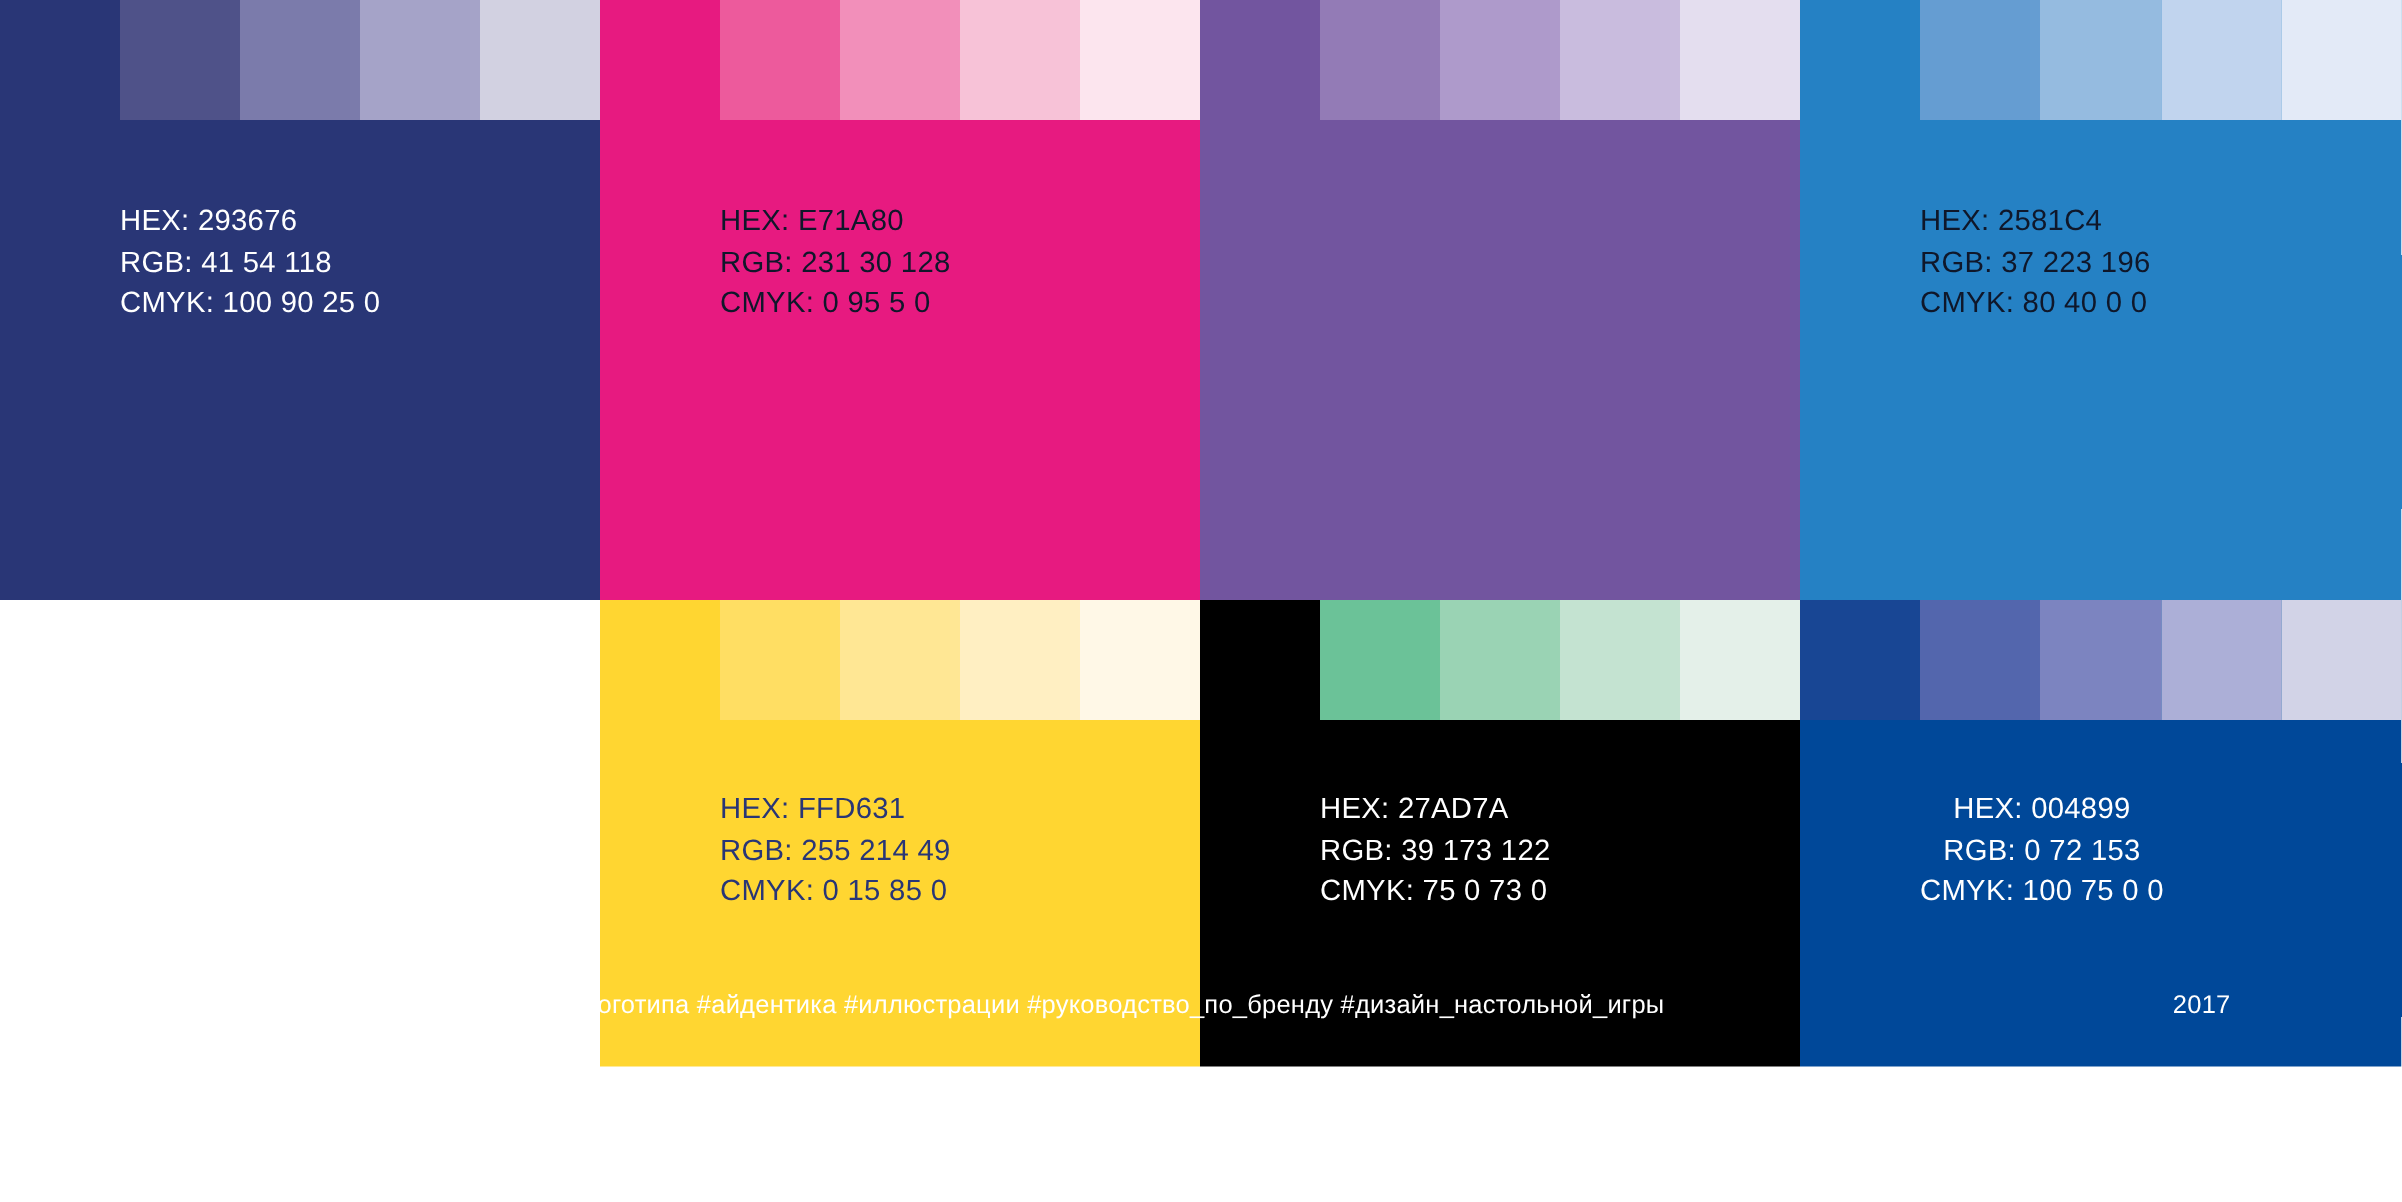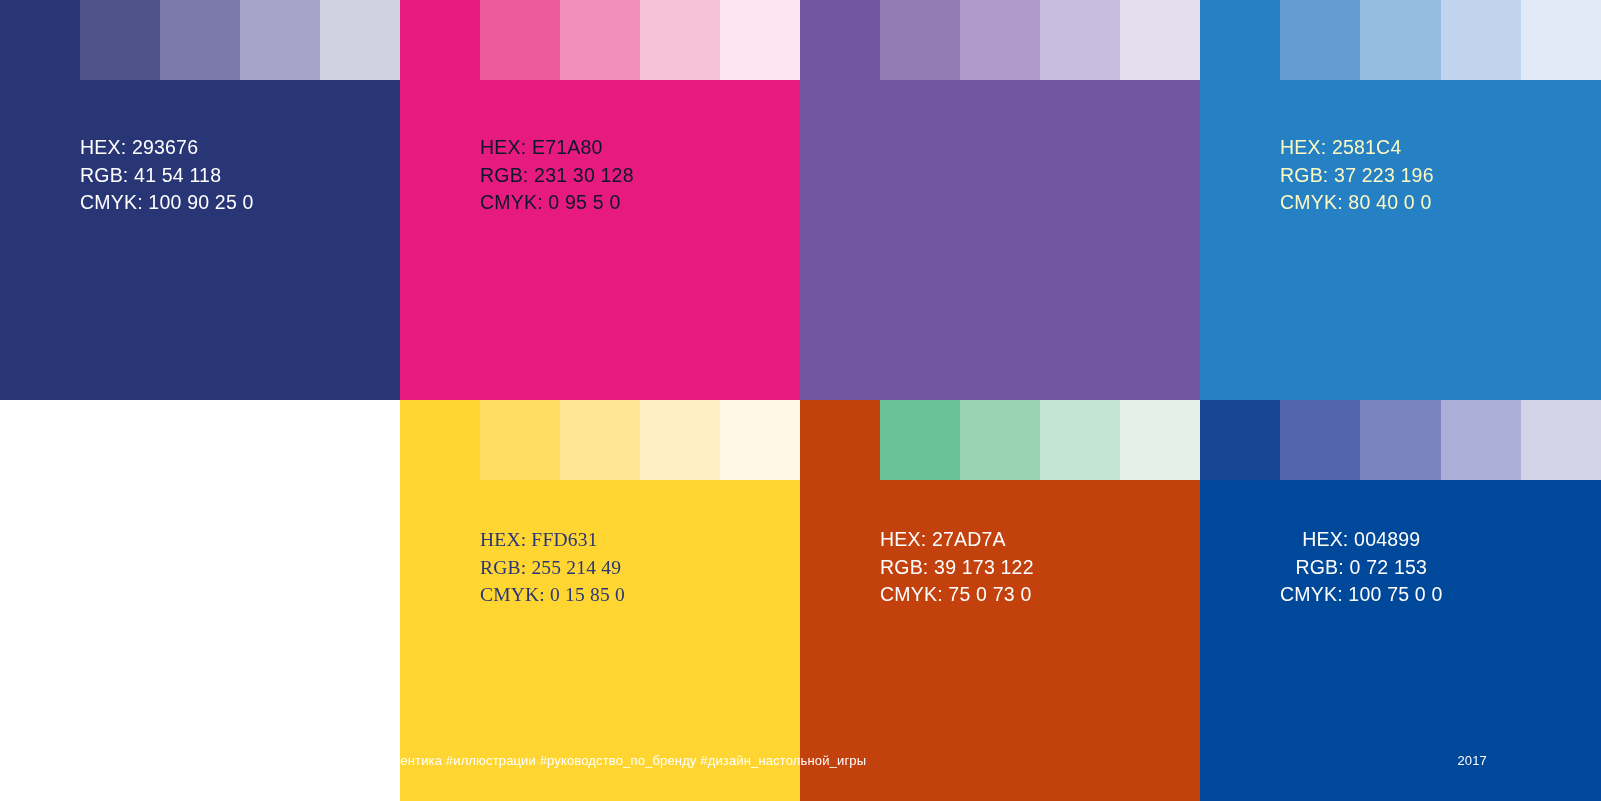--- a/index.html
+++ b/index.html
@@ -8,21 +8,21 @@
     padding: 0;
     background: #ffffff;
   }
   body {
     font-family: "Liberation Sans", sans-serif;
   }
 
   .palette {
     position: relative;
     width: 1601px;
-    height: 801px;
+    height: 711px;
     overflow: hidden;
   }
 
   
   .panel {
     position: absolute;
     overflow: hidden;
   }
   .panel.row-top    { top: 0;     height: 400px; }
   .panel.row-bottom { top: 400px; height: 401px; }
@@ -70,21 +70,21 @@
     height: 82px;
     display: flex;
     align-items: center;
     justify-content: space-between;
     padding: 0 58px;
     box-sizing: border-box;
     pointer-events: none;
   }
   .footer-tags,
   .footer-year {
-    font-size: 13px;
+    font-size: 17px;
     letter-spacing: 0.15px;
     color: #ffffff;
     white-space: nowrap;
     pointer-events: auto;
   }
   .footer-year { padding-right: 56px; }
 </style>
 </head>
 <body>
 
@@ -127,43 +127,43 @@
     </div>
   </div>
 
   <div class="panel row-top col-3" style="background: rgb(37, 129, 196);">
     <div class="tints offset">
       <div class="tint" style="background: rgb(101, 157, 210);"></div>
       <div class="tint" style="background: rgb(149, 187, 224);"></div>
       <div class="tint" style="background: rgb(193, 212, 238);"></div>
       <div class="tint" style="background: rgb(227, 234, 247);"></div>
     </div>
-    <div class="specimen" style="color: #fef9c3;">
+    <div class="specimen" style="color: #0f172a;">
       <div class="spec-line">HEX: 2581C4</div>
       <div class="spec-line">RGB: 37 223 196</div>
       <div class="spec-line">CMYK: 80 40 0 0</div>
     </div>
   </div>
 
 
   <div class="panel row-bottom col-1" style="background: rgb(255, 214, 49);">
     <div class="tints offset">
       <div class="tint" style="background: rgb(255, 222, 99);"></div>
       <div class="tint" style="background: rgb(255, 231, 148);"></div>
       <div class="tint" style="background: rgb(255, 239, 194);"></div>
       <div class="tint" style="background: rgb(255, 248, 231);"></div>
     </div>
-    <div class="specimen" style="color: rgb(41, 54, 118); font-family: Liberation Serif, serif;">
+    <div class="specimen" style="color: rgb(41, 54, 118);">
       <div class="spec-line">HEX: FFD631</div>
       <div class="spec-line">RGB: 255 214 49</div>
       <div class="spec-line">CMYK: 0 15 85 0</div>
     </div>
   </div>
 
-  <div class="panel row-bottom col-2" style="background: #c2410c;">
+  <div class="panel row-bottom col-2" style="background: #000000;">
     <div class="tints offset">
       <div class="tint" style="background: rgb(107, 194, 152);"></div>
       <div class="tint" style="background: rgb(154, 211, 180);"></div>
       <div class="tint" style="background: rgb(196, 227, 209);"></div>
       <div class="tint" style="background: rgb(228, 240, 233);"></div>
     </div>
     <div class="specimen" style="color: rgb(255, 255, 255);">
       <div class="spec-line">HEX: 27AD7A</div>
       <div class="spec-line">RGB: 39 173 122</div>
       <div class="spec-line">CMYK: 75 0 73 0</div>

